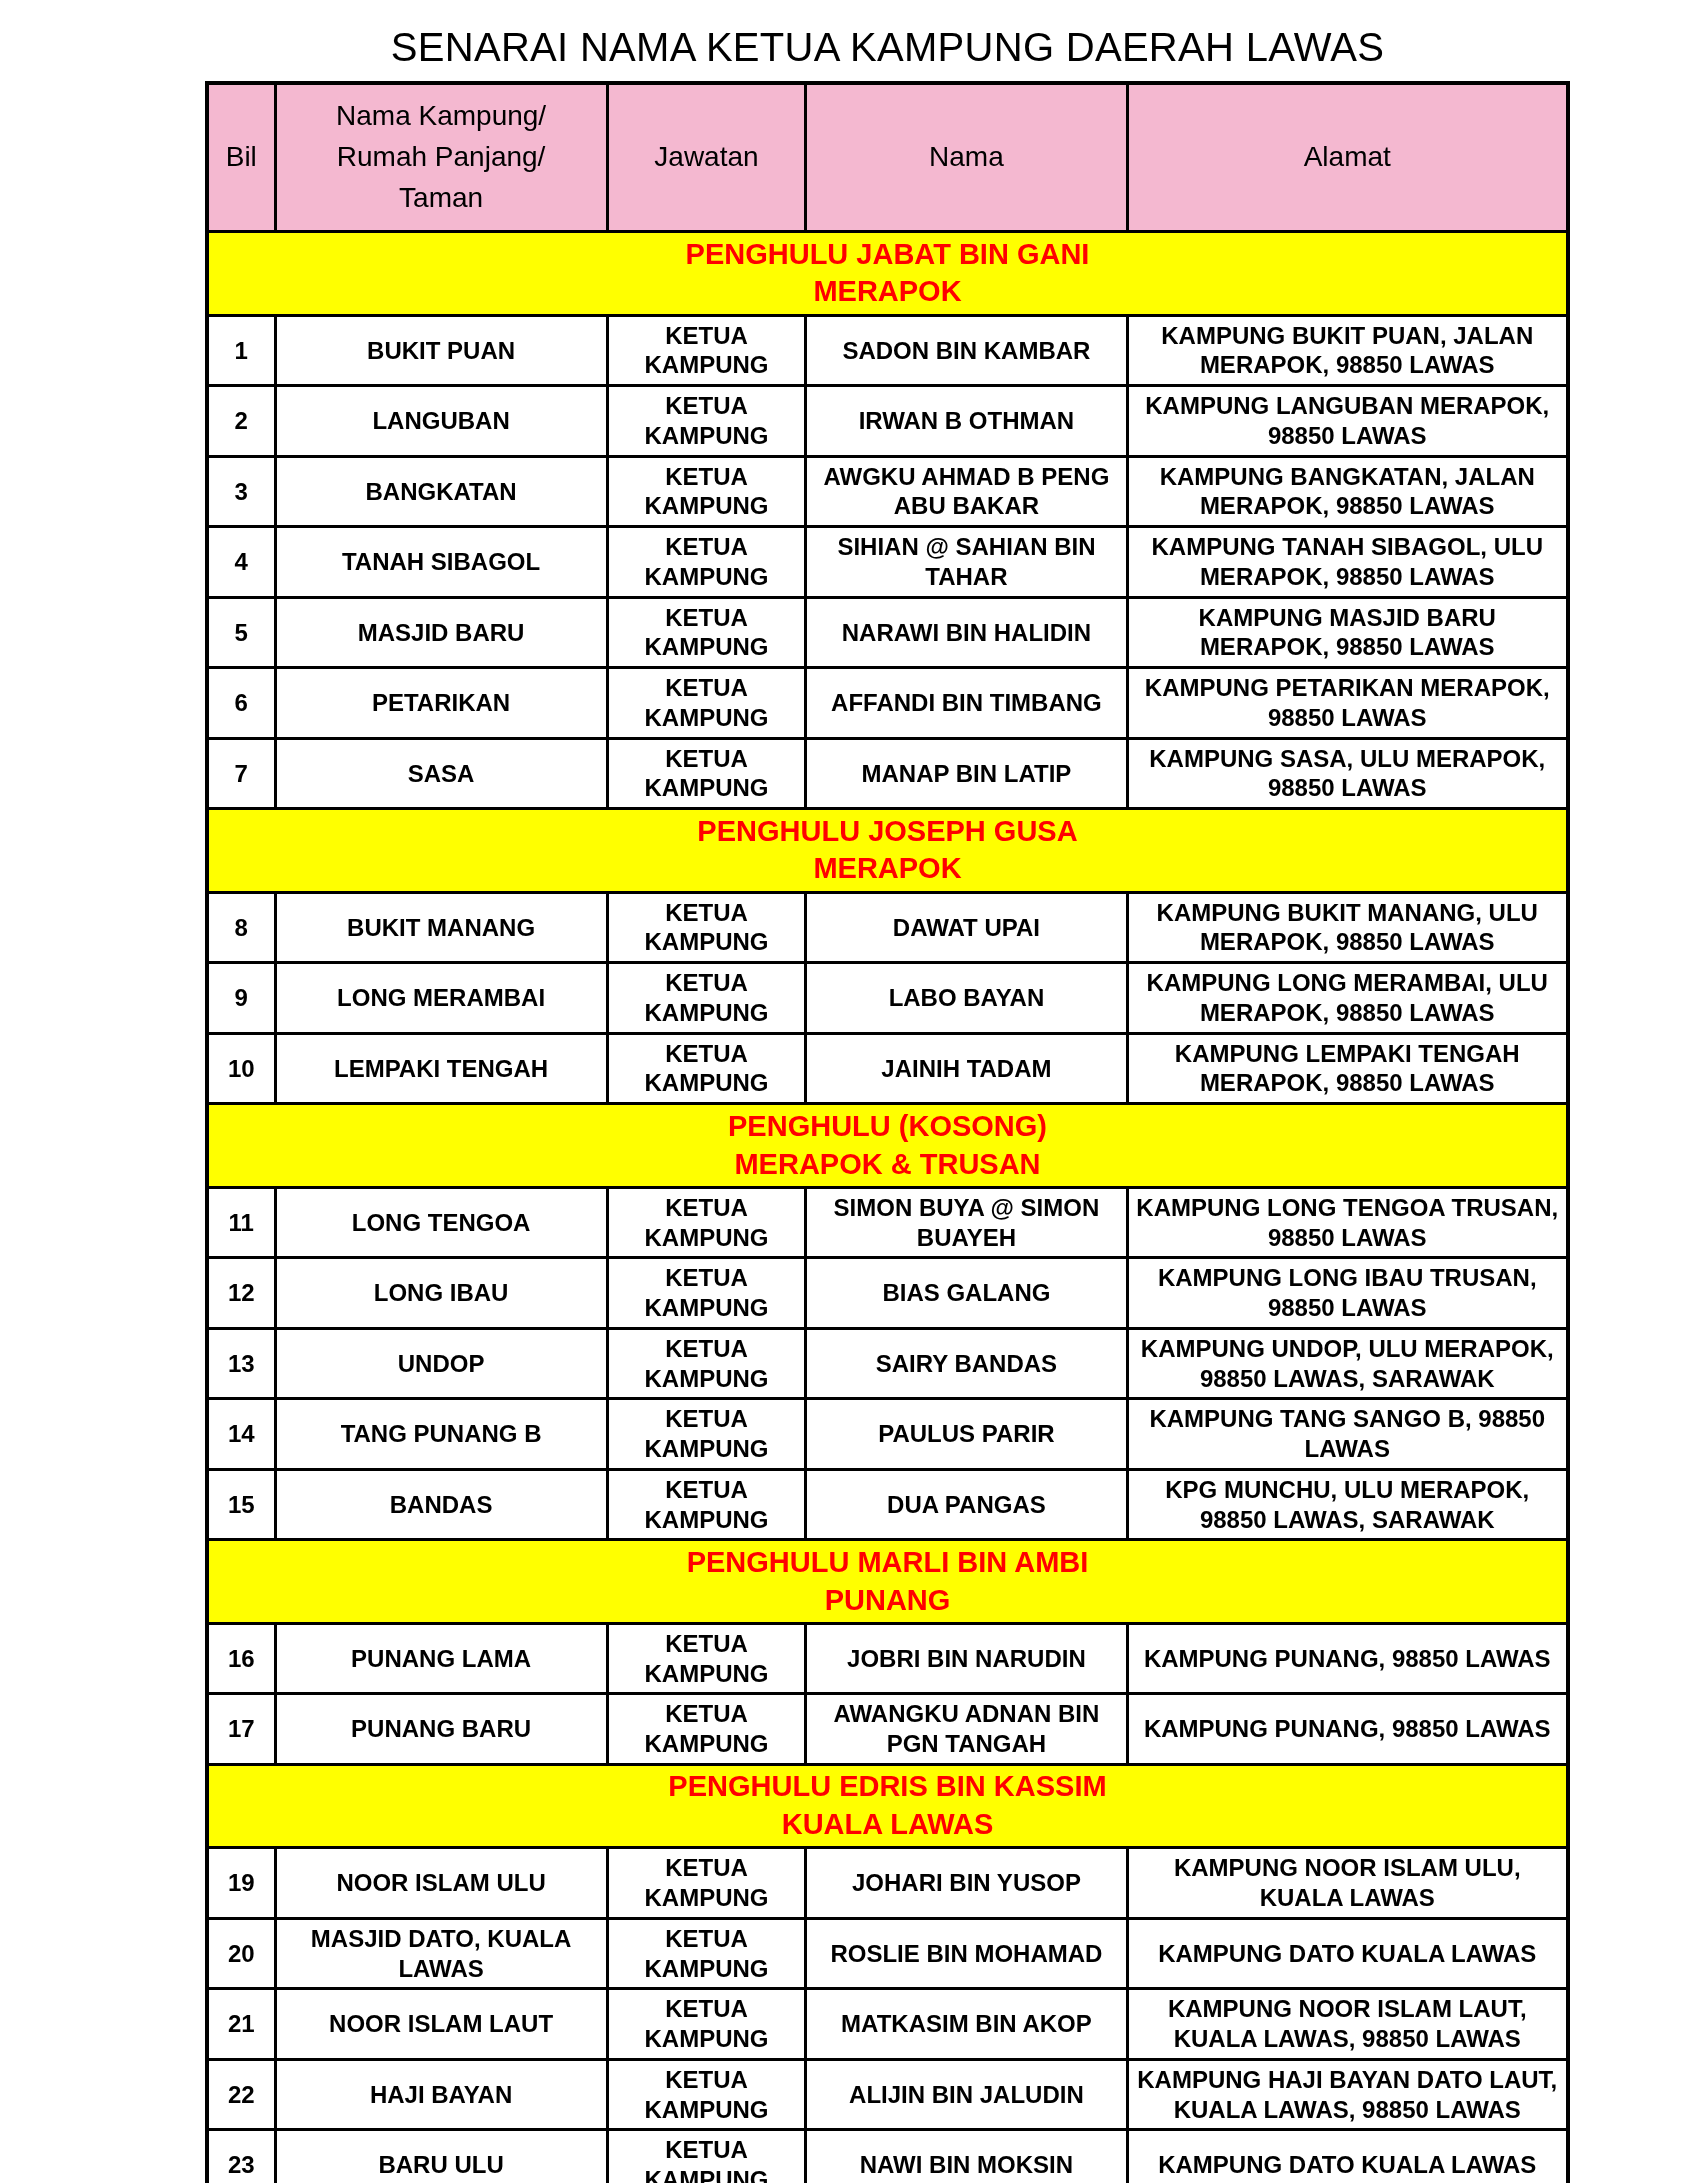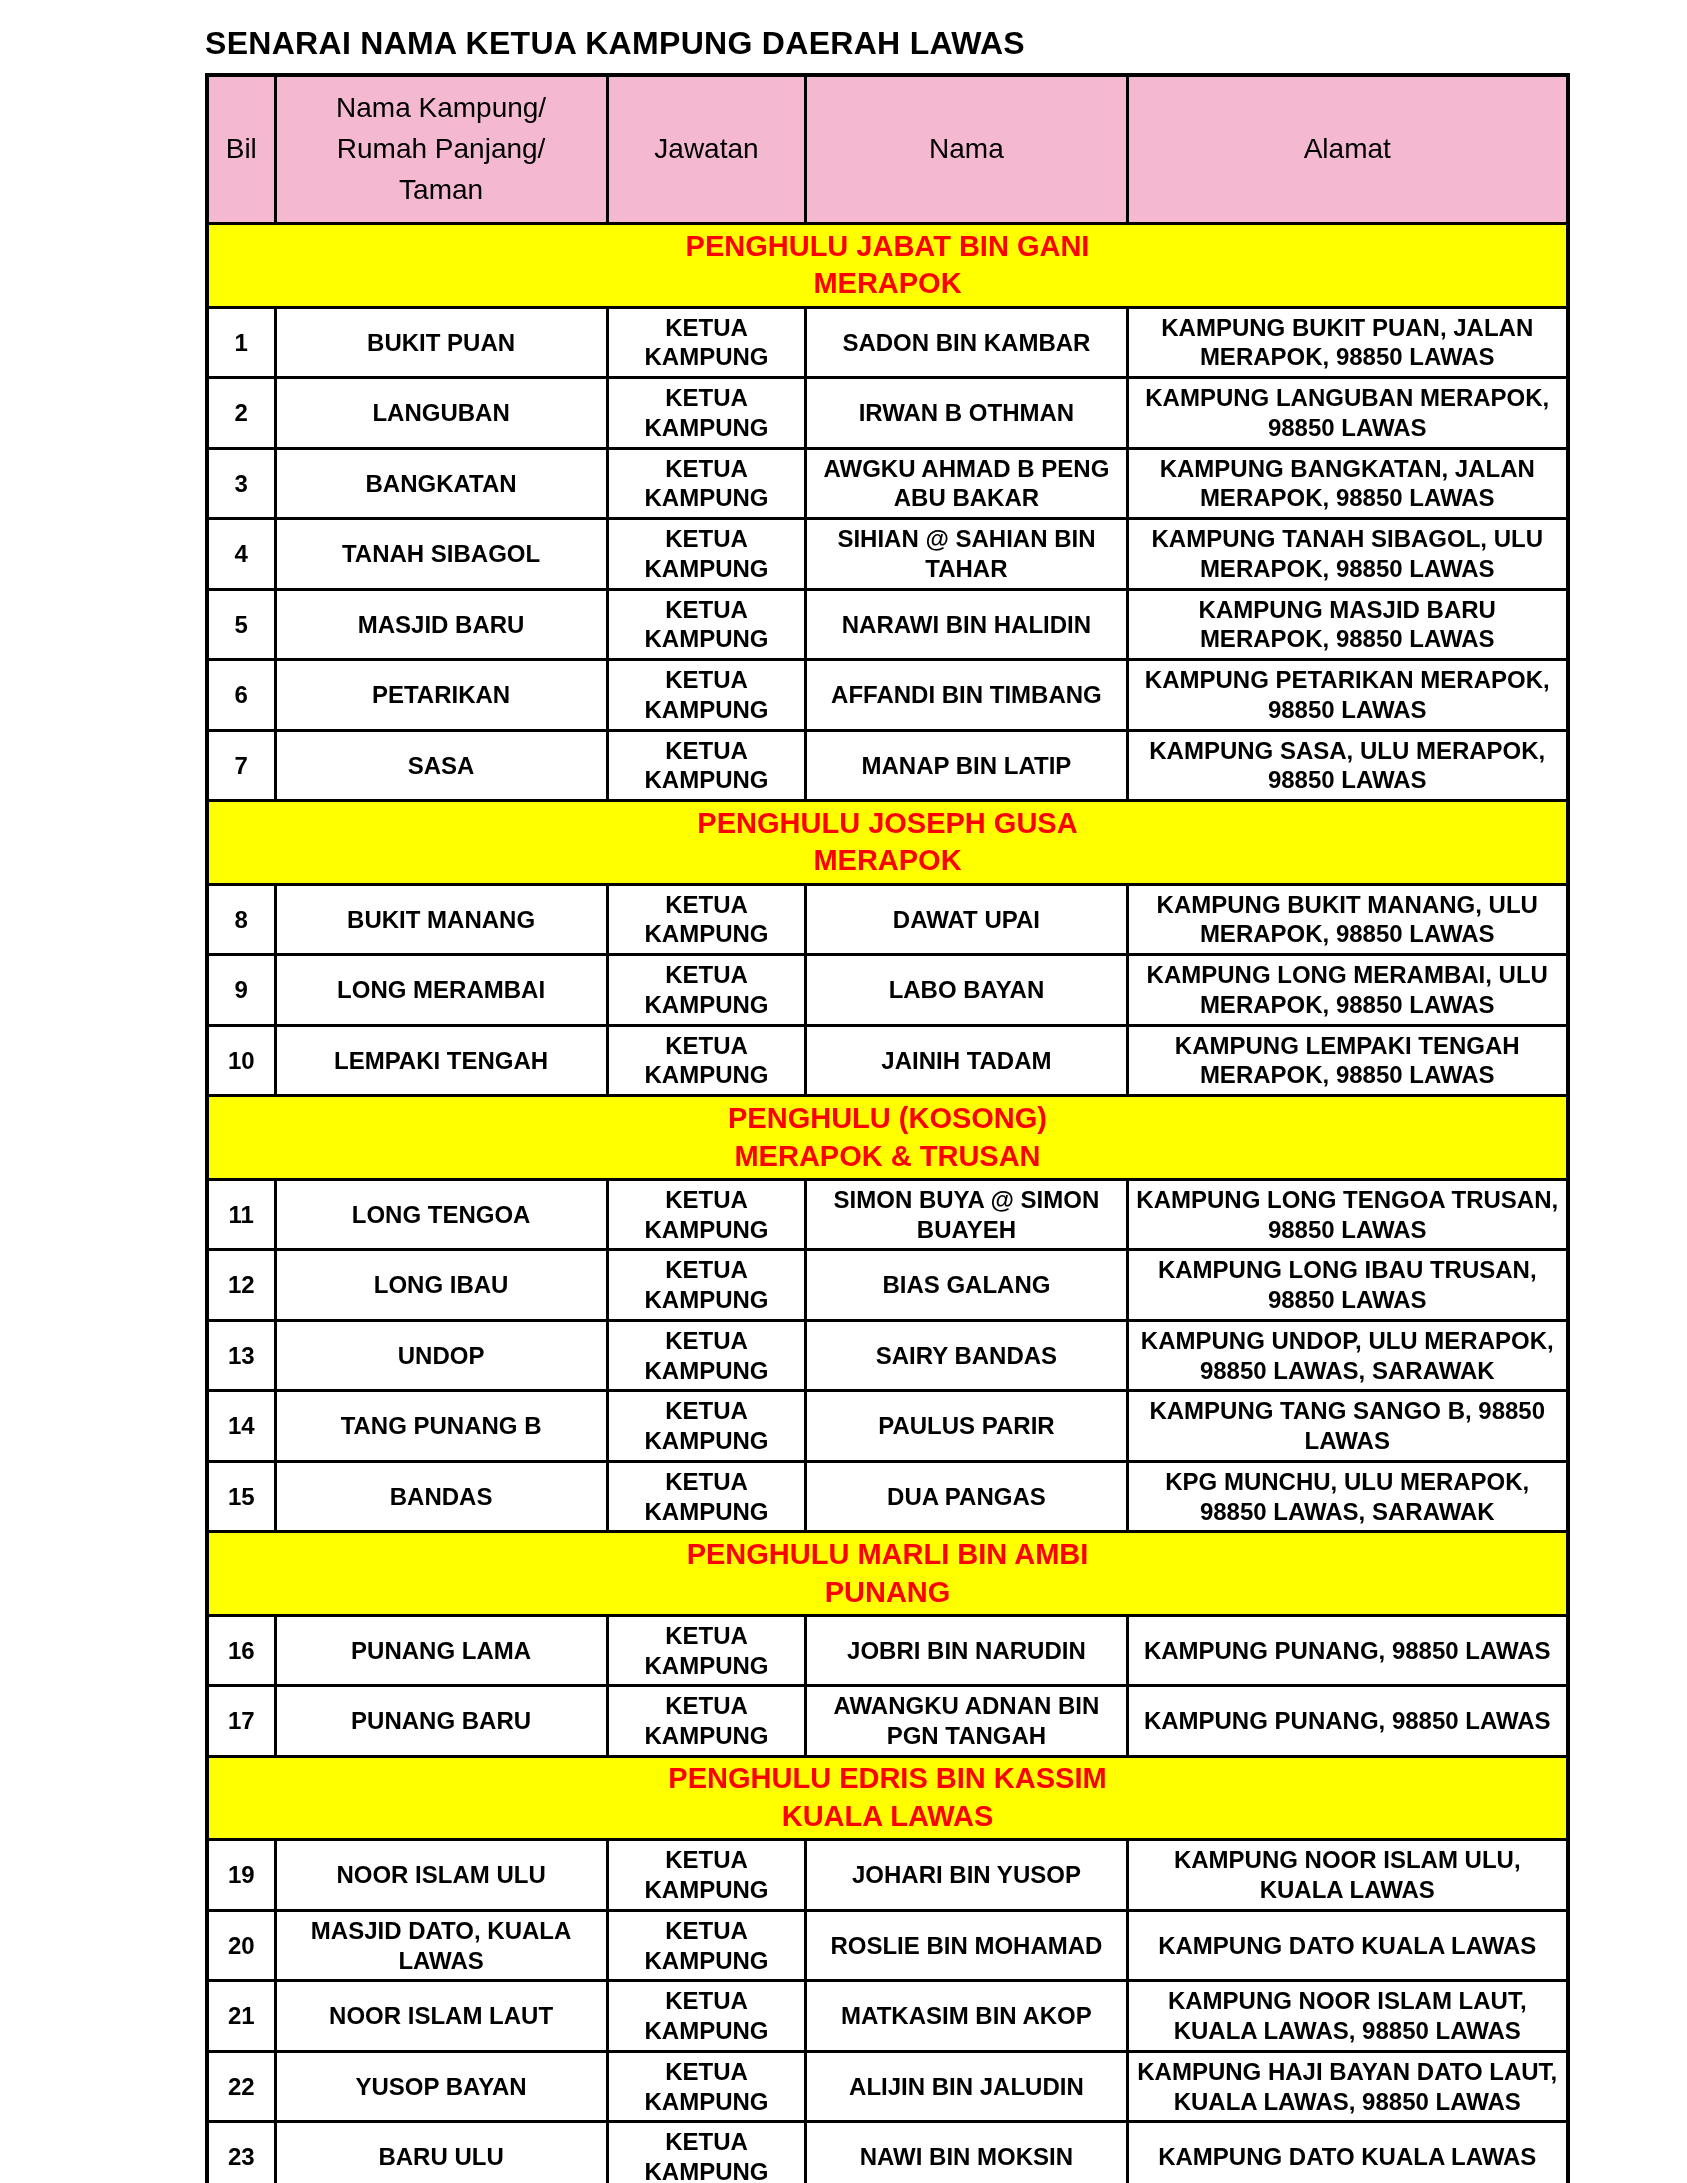--- a/index.html
+++ b/index.html
@@ -16,22 +16,23 @@
     font-family:"Liberation Sans","DejaVu Sans",sans-serif;
     color:var(--text);
   }
   .page{
     width:1365px;
     margin-left:205px;
     padding-top:25px;
   }
   h1.title{
     margin:0 0 10.6px 0;
-    font-size:32px;
-    font-weight:bold;
+    text-align:center;
+    font-size:40px;
+    font-weight:normal;
     letter-spacing:0.3px;
     white-space:nowrap;
   }
   table.ketua{
     table-layout:fixed;
     width:100%;
     border-collapse:collapse;
     border:4px solid var(--border);
   }
   table.ketua th, table.ketua td{
@@ -295,21 +296,21 @@
     <td class="bil">21</td>
     <td class="kampung">NOOR ISLAM LAUT</td>
     <td class="jawatan">KETUA
 KAMPUNG</td>
     <td class="nama">MATKASIM BIN AKOP</td>
     <td class="alamat">KAMPUNG NOOR ISLAM LAUT, KUALA LAWAS, 98850 LAWAS</td>
   </tr>
 
   <tr class="data-row">
     <td class="bil">22</td>
-    <td class="kampung">YUSOP BAYAN</td>
+    <td class="kampung">HAJI BAYAN</td>
     <td class="jawatan">KETUA
 KAMPUNG</td>
     <td class="nama">ALIJIN BIN JALUDIN</td>
     <td class="alamat">KAMPUNG HAJI BAYAN DATO LAUT, KUALA LAWAS, 98850 LAWAS</td>
   </tr>
 
   <tr class="data-row">
     <td class="bil">23</td>
     <td class="kampung">BARU ULU</td>
     <td class="jawatan">KETUA

